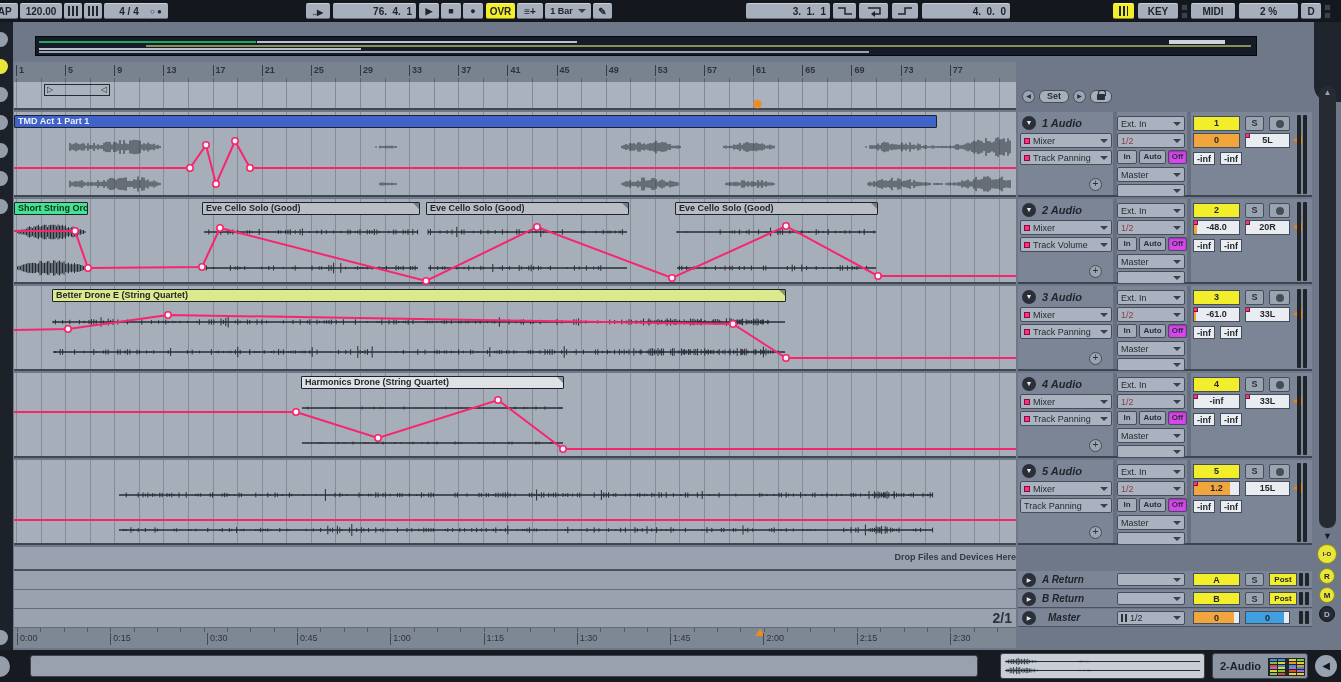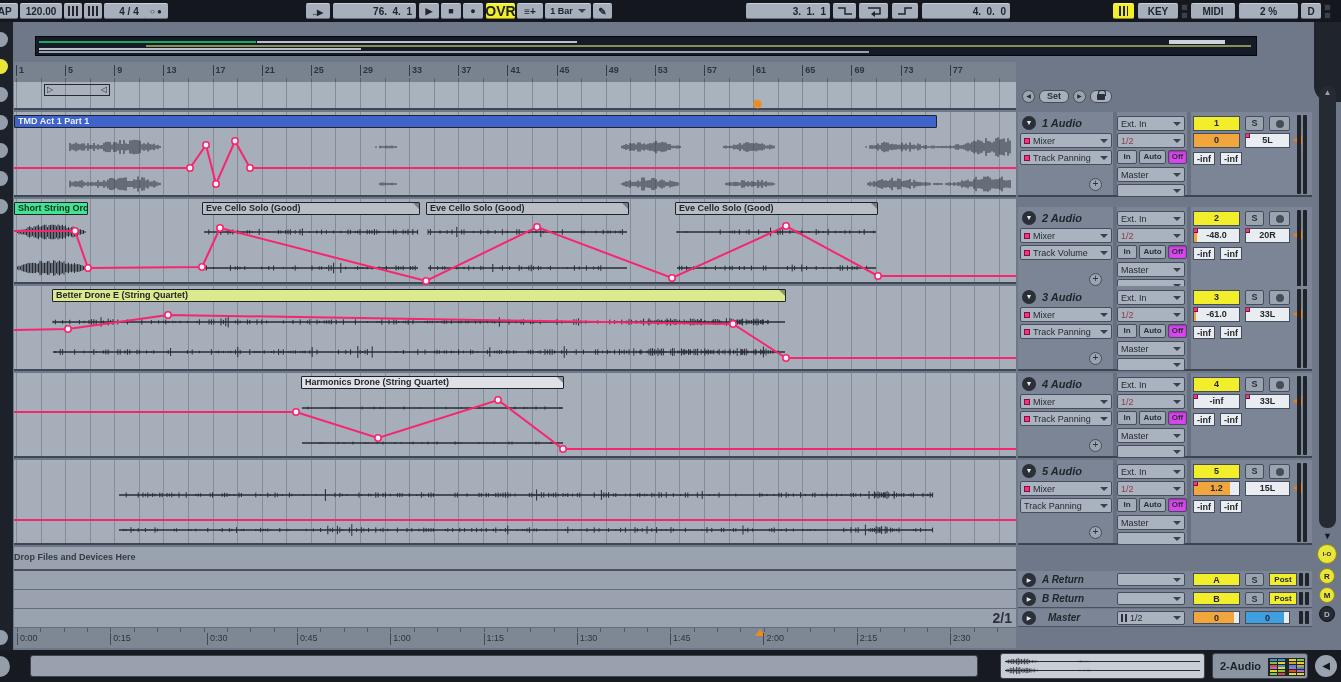--- a/index.html
+++ b/index.html
@@ -45,21 +45,21 @@
   .scrub{position:absolute;left:14px;top:82px;width:1002px;height:28px;background:#aab2be;border-bottom:2px solid #3f4755;z-index:5;
       background-image:repeating-linear-gradient(90deg,rgba(80,90,105,.45) 0 1px,transparent 1px 24.57px);background-position:2px 0;}
   .loopbrace{position:absolute;left:30px;top:2px;width:66px;height:12px;border:1px solid #262b33;display:flex;
       justify-content:space-between;font-size:8px;line-height:10px;color:#262b33;padding:0 2px;}
   .lane{position:absolute;left:14px;width:1002px;background:#a6aeba;border-bottom:2px solid #3f4755;
       background-image:repeating-linear-gradient(90deg,rgba(80,90,105,.40) 0 1px,transparent 1px 24.57px);background-position:2px 0;}
   .row{position:absolute;left:14px;width:1002px;background:#9aa2af;}
   .clip{position:absolute;height:13px;border:1px solid #1e232b;border-radius:1px;font-size:9px;font-weight:bold;
       line-height:11px;padding-left:3px;overflow:hidden;white-space:nowrap;z-index:12;}
   .clipfold{position:absolute;right:0;top:0;width:0;height:0;border-left:6px solid transparent;border-top:6px solid rgba(40,45,55,.45);}
-  .droptext{width:100%;text-align:left;font-size:9px;font-weight:bold;color:#343b46;line-height:21px;}
+  .droptext{width:100%;text-align:right;font-size:9px;font-weight:bold;color:#343b46;line-height:21px;}
   .timeruler{position:absolute;left:14px;top:628px;width:1002px;height:20px;background:#7e8794;z-index:5;}
   .timeticks{position:absolute;left:3px;right:0;top:0;height:4px;
       background:repeating-linear-gradient(90deg,#525a68 0 1px,transparent 1px 23.33px);}
   .timelabel{position:absolute;top:5px;font-size:9px;color:#2e343d;border-left:1px solid #444b57;padding-left:2px;height:12px;line-height:11px;}
   .insmarker{position:absolute;width:0;height:0;border-left:5px solid transparent;border-right:5px solid transparent;border-bottom:7px solid #f08a18;}
   .star{position:absolute;width:9px;height:9px;}
   .star div{position:absolute;left:0;top:3.5px;width:9px;height:2px;background:#f08a18;}
   .star div:nth-child(2){transform:rotate(90deg);}
   .star div:nth-child(3){transform:rotate(45deg);}
   .star div:nth-child(4){transform:rotate(135deg);}
@@ -125,21 +125,21 @@
     <div class="tb" style="left:20px;width:42px;">120.00</div>
     <div class="tb" style="left:64px;width:18px;"><span class="barsicon"></span></div>
     <div class="tb" style="left:84px;width:18px;"><span class="barsicon"></span></div>
     <div class="tb" style="left:104px;width:50px;">4 / 4</div>
     <div class="tb" style="left:144px;width:24px;font-size:8px;">○ ●</div>
     <div class="tb" style="left:306px;width:24px;font-size:8px;">‥▶</div>
     <div class="tb" style="left:333px;width:83px;justify-content:flex-end;padding-right:4px;">76.  4.  1</div>
     <div class="tb" style="left:419px;width:20px;font-size:9px;">▶</div>
     <div class="tb" style="left:441px;width:20px;font-size:9px;">■</div>
     <div class="tb" style="left:463px;width:20px;font-size:9px;">●</div>
-    <div class="tb yel" style="left:486px;width:29px;font-size:14px;">OVR</div>
+    <div class="tb yel" style="left:486px;width:29px;font-size:10px;">OVR</div>
     <div class="tb" style="left:517px;width:26px;">≡+</div>
     <div class="tb" style="left:545px;width:46px;font-size:9px;"><span>1 Bar</span><span class="ddarrow"></span></div>
     <div class="tb" style="left:593px;width:19px;">✎</div>
     <div class="tb" style="left:746px;width:84px;justify-content:flex-end;padding-right:4px;">3.  1.  1</div>
     <div class="tb" style="left:833px;width:23px;"><svg width="16" height="12">
           <path d="M1 3 H8 V9 H15" stroke="#20252c" fill="none" stroke-width="1.5"></path>
         </svg></div>
     <div class="tb" style="left:859px;width:29px;"><svg width="18" height="13">
           <path d="M3 3 H15 V9 H8" stroke="#20252c" fill="none" stroke-width="1.5"></path>
           <path d="M10 6 L6 9 L10 12 Z" fill="#20252c"></path>
@@ -287,21 +287,21 @@
         <div class="valbox" style="left: 175px; top: 21px; width: 47px; height: 15px;"><div class="fillbar" style="width: 100%;"></div><span>0</span></div>
         <div class="valbox" style="left: 227px; top: 21px; width: 45px; height: 15px;"><span>5L</span><div class="pk"></div></div>
         <div class="ptri" style="left: 275px; top: 23px;"></div>
         <div class="valbox" style="left: 175px; top: 40px; width: 22px; height: 13px;">-inf</div>
         <div class="valbox" style="left: 202px; top: 40px; width: 22px; height: 13px;">-inf</div>
         <div class="meterpair" style="left: 279px; top: 3px; height: 79px;">
           <div></div>
           <div></div>
         </div>
       </div>
-      <div class="pblock" style="top: 207px; height: 85px;">
+      <div class="pblock" style="top: 199px; height: 85px;">
         <div class="vdiv" style="left: 95px;"></div>
         <div class="vdiv" style="left: 169px;"></div>
         <div class="fold" style="left: 4px; top: 4px;">▼</div>
         <div class="tname" style="left: 24px; top: 5px;">2 Audio</div>
         <div class="dd" style="left: 2px; top: 21px; width: 92px; height: 15px;">
           <div class="sq"></div>
           <span>Mixer</span>
         </div>
         <div class="dd" style="left: 2px; top: 38px; width: 92px; height: 15px;">
           <div class="sq"></div>

